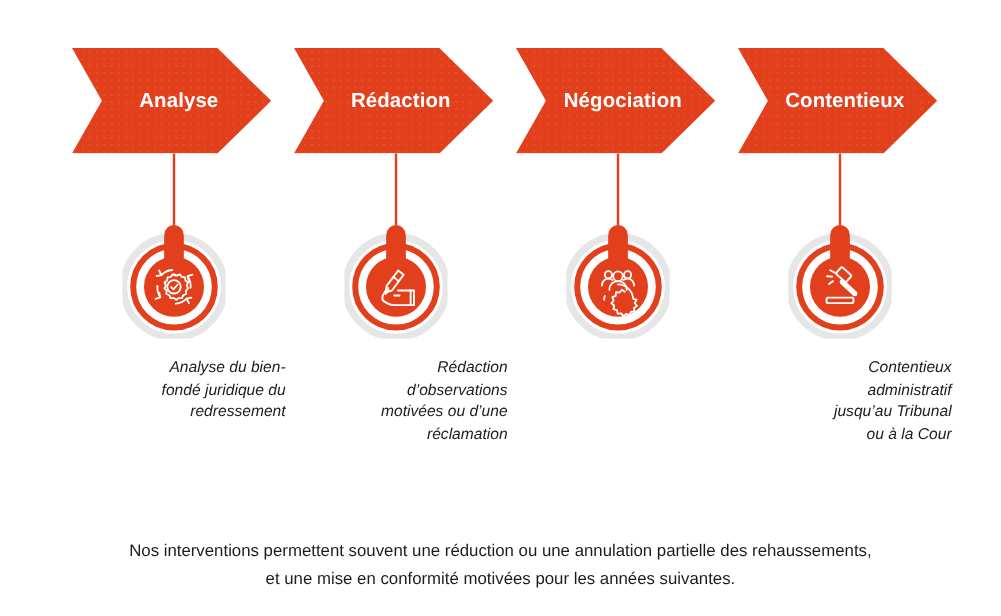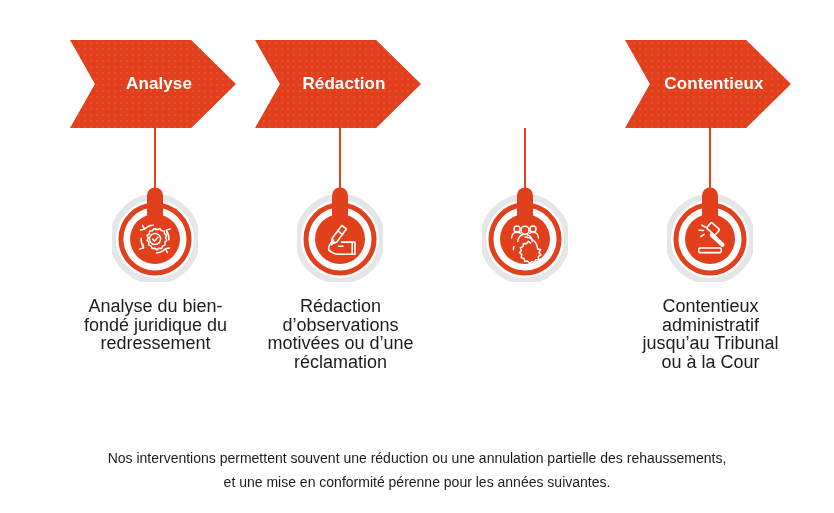--- a/index.html
+++ b/index.html
@@ -17,21 +17,21 @@
 
   #infographic {
     position: relative;
     width: 834px;
     height: 513px;
   }
 
   
   .steps {
     position: absolute;
-    left: 18px;
+    left: 8px;
     top: 0;
     width: 675px;
     height: 400px;
     padding-left: 36px;
   }
 
   .step {
     position: absolute;
     top: 0;
     width: 185px;
@@ -94,25 +94,26 @@
     height: 96px;
   }
   .badge svg { display: block; }
 
   
   .caption {
     position: absolute;
     left: 0;
     top: 297px;
     width: 185px;
-    text-align: center;
+    text-align: right;
     color: #1c1c1c;
-    font-size: 18px;
+    font-size: 13px;
     line-height: 18.5px;
     white-space: pre-line;
+    font-style: italic;
   }
 
   
   .footer {
     position: absolute;
     left: 40px;
     top: 446px;
     width: 754px;
     text-align: center;
     color: #1c1c1c;
@@ -183,20 +184,23 @@
           </g>
         </svg>
       </div>
       <div class="caption">Rédaction
 d’observations
 motivées ou d’une
 réclamation</div>
     </div>
 
     <div class="step step-2">
+      <div class="chevron">
+        <span class="chevron-label">Négociation</span>
+      </div>
       <div class="connector"></div>
       <div class="badge">
         <svg width="86" height="96" viewBox="0 0 86 96">
           <circle cx="43" cy="53" r="42" fill="none" stroke="#E6E6E6" stroke-width="6"></circle>
           <path d="M35 9.5 a8 8 0 0 1 16 0 L51 36 L35 36 Z" fill="#E2401C"></path>
           <circle cx="43" cy="53" r="34" fill="none" stroke="#E2401C" stroke-width="5"></circle>
           <circle cx="43" cy="53" r="25" fill="#E2401C"></circle>
           <rect x="35" y="10" width="16" height="30" fill="#E2401C"></rect>
           <g fill="none" stroke="#ffffff" stroke-width="1.5" stroke-linecap="round" stroke-linejoin="round">
             <circle cx="35.0" cy="43.0" r="3.0"></circle>
@@ -238,15 +242,15 @@
       </div>
       <div class="caption">Contentieux
 administratif
 jusqu’au Tribunal
 ou à la Cour</div>
     </div>
 
   </div>
 
   <div class="footer">Nos interventions permettent souvent une réduction ou une annulation partielle des rehaussements,
-et une mise en conformité pérenne pour les années suivantes.</div>
+et une mise en conformité motivées pour les années suivantes.</div>
 
 </div>
 
 </body></html>

